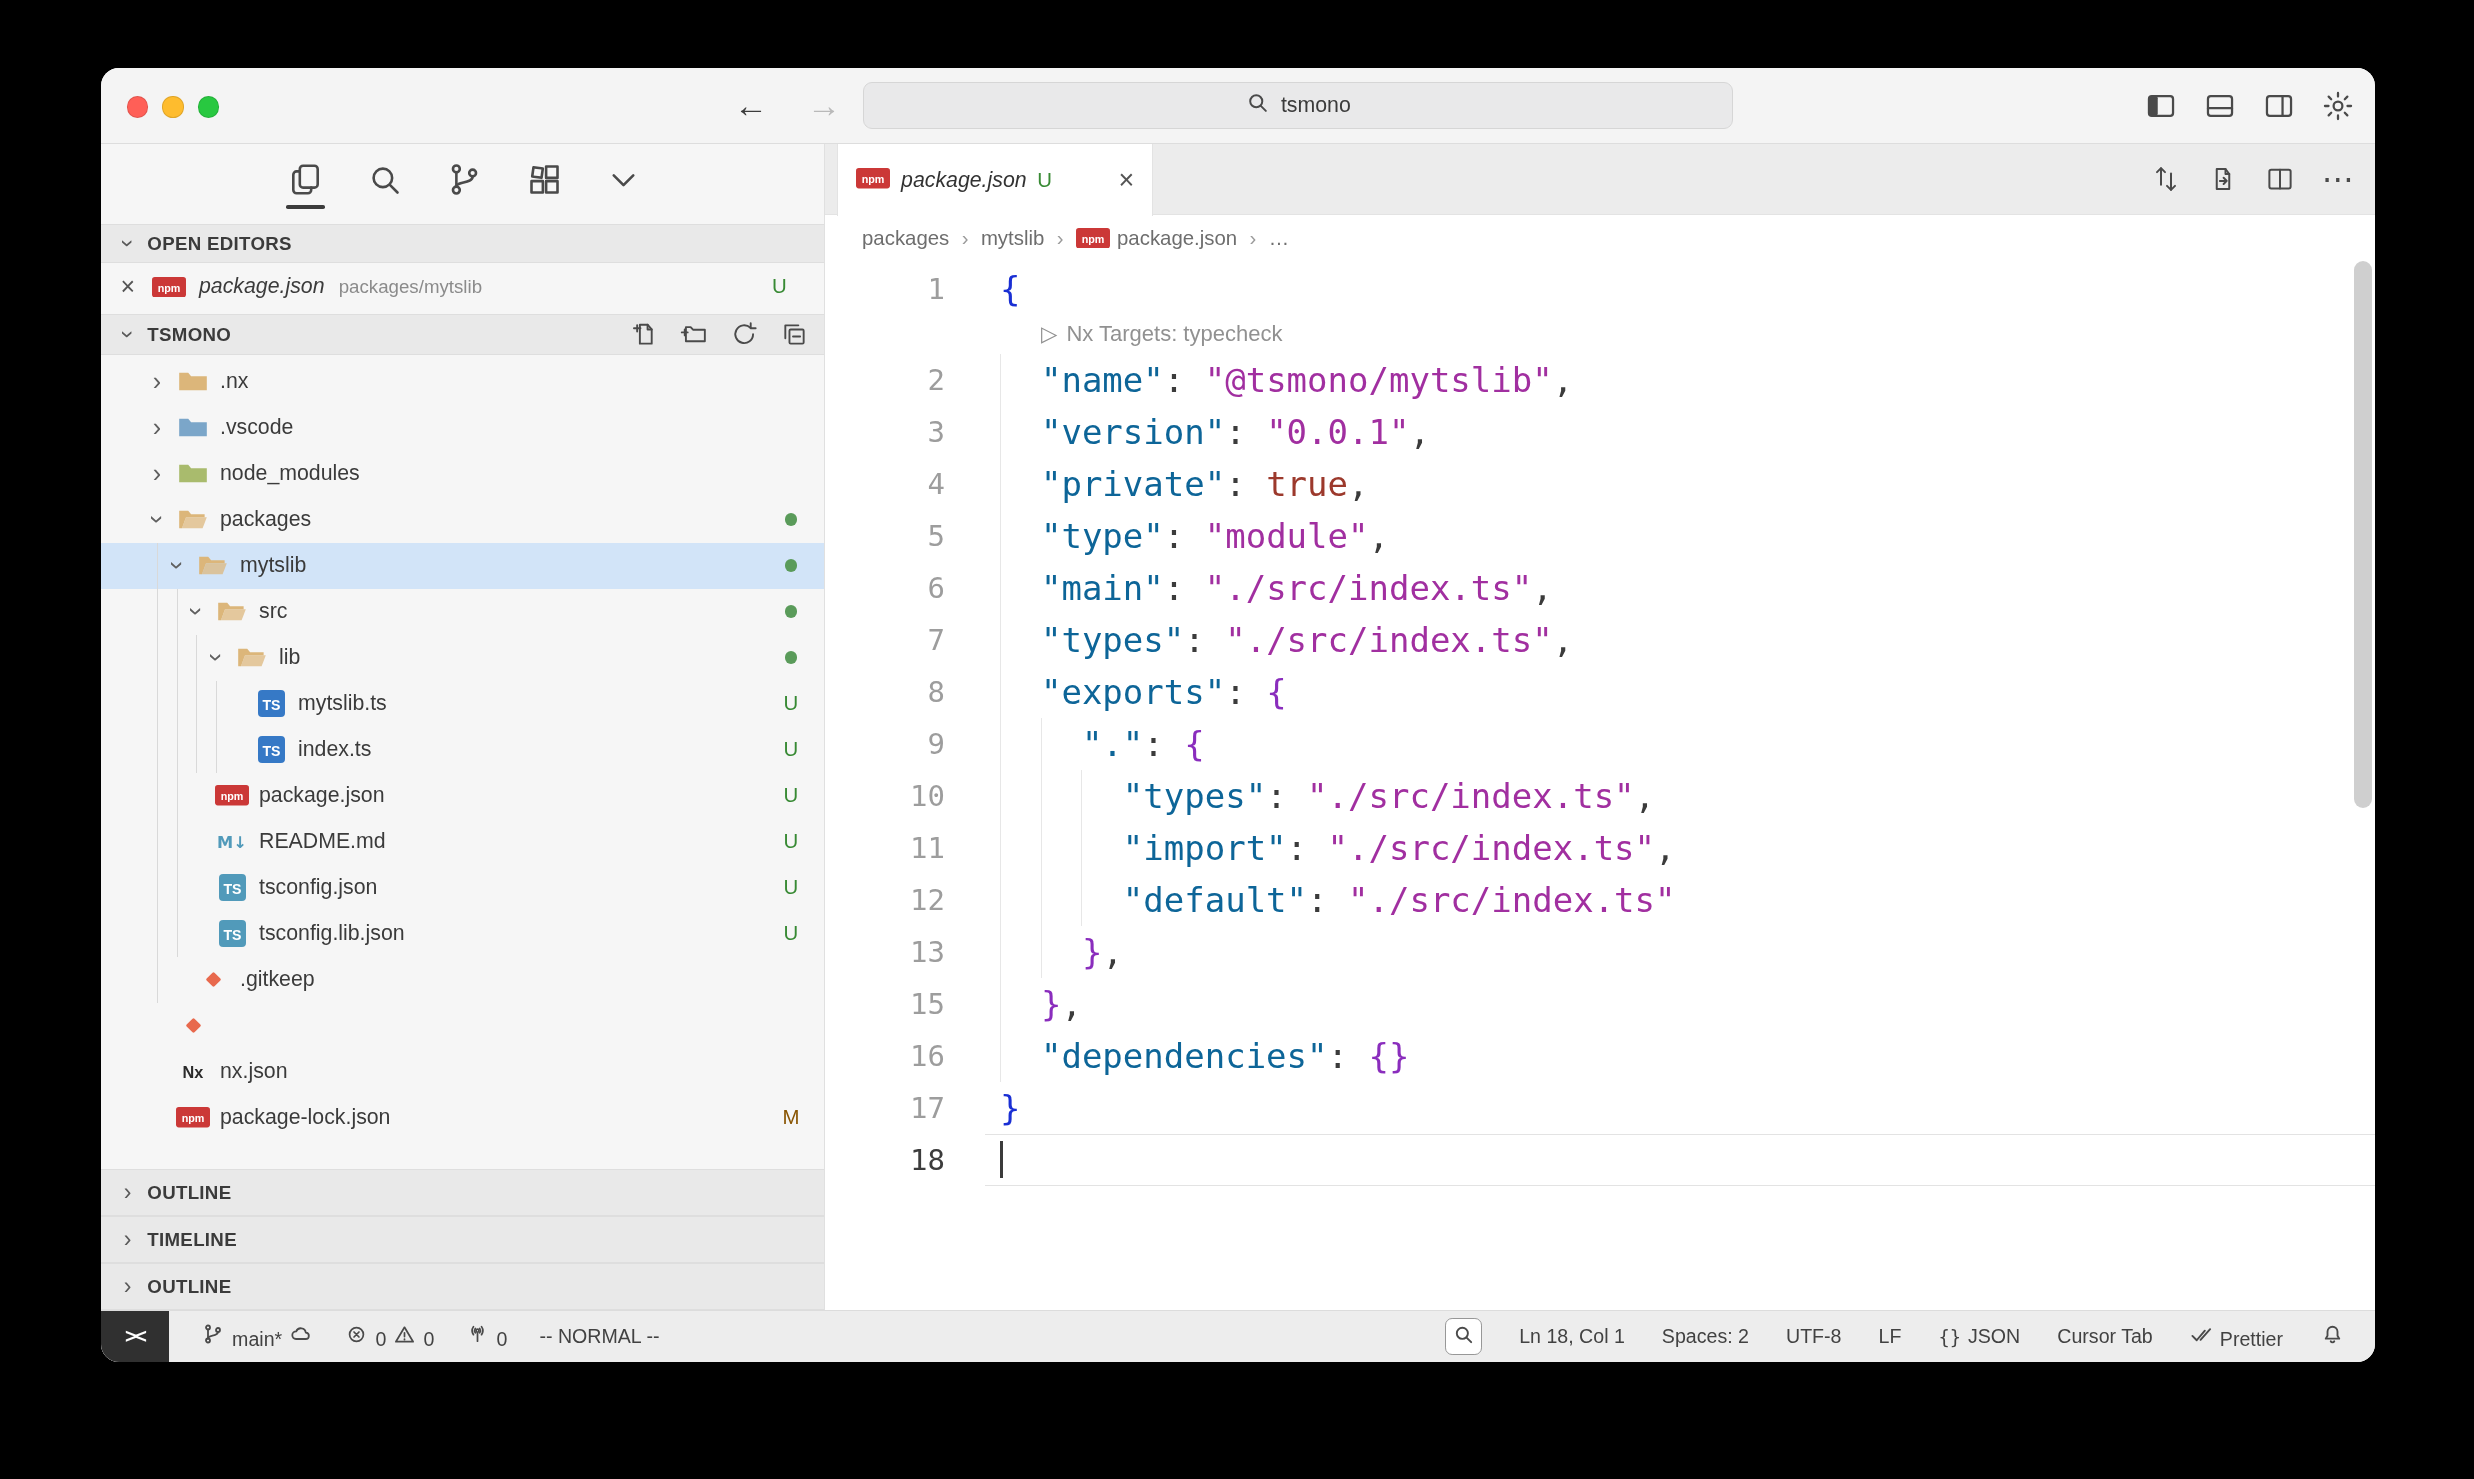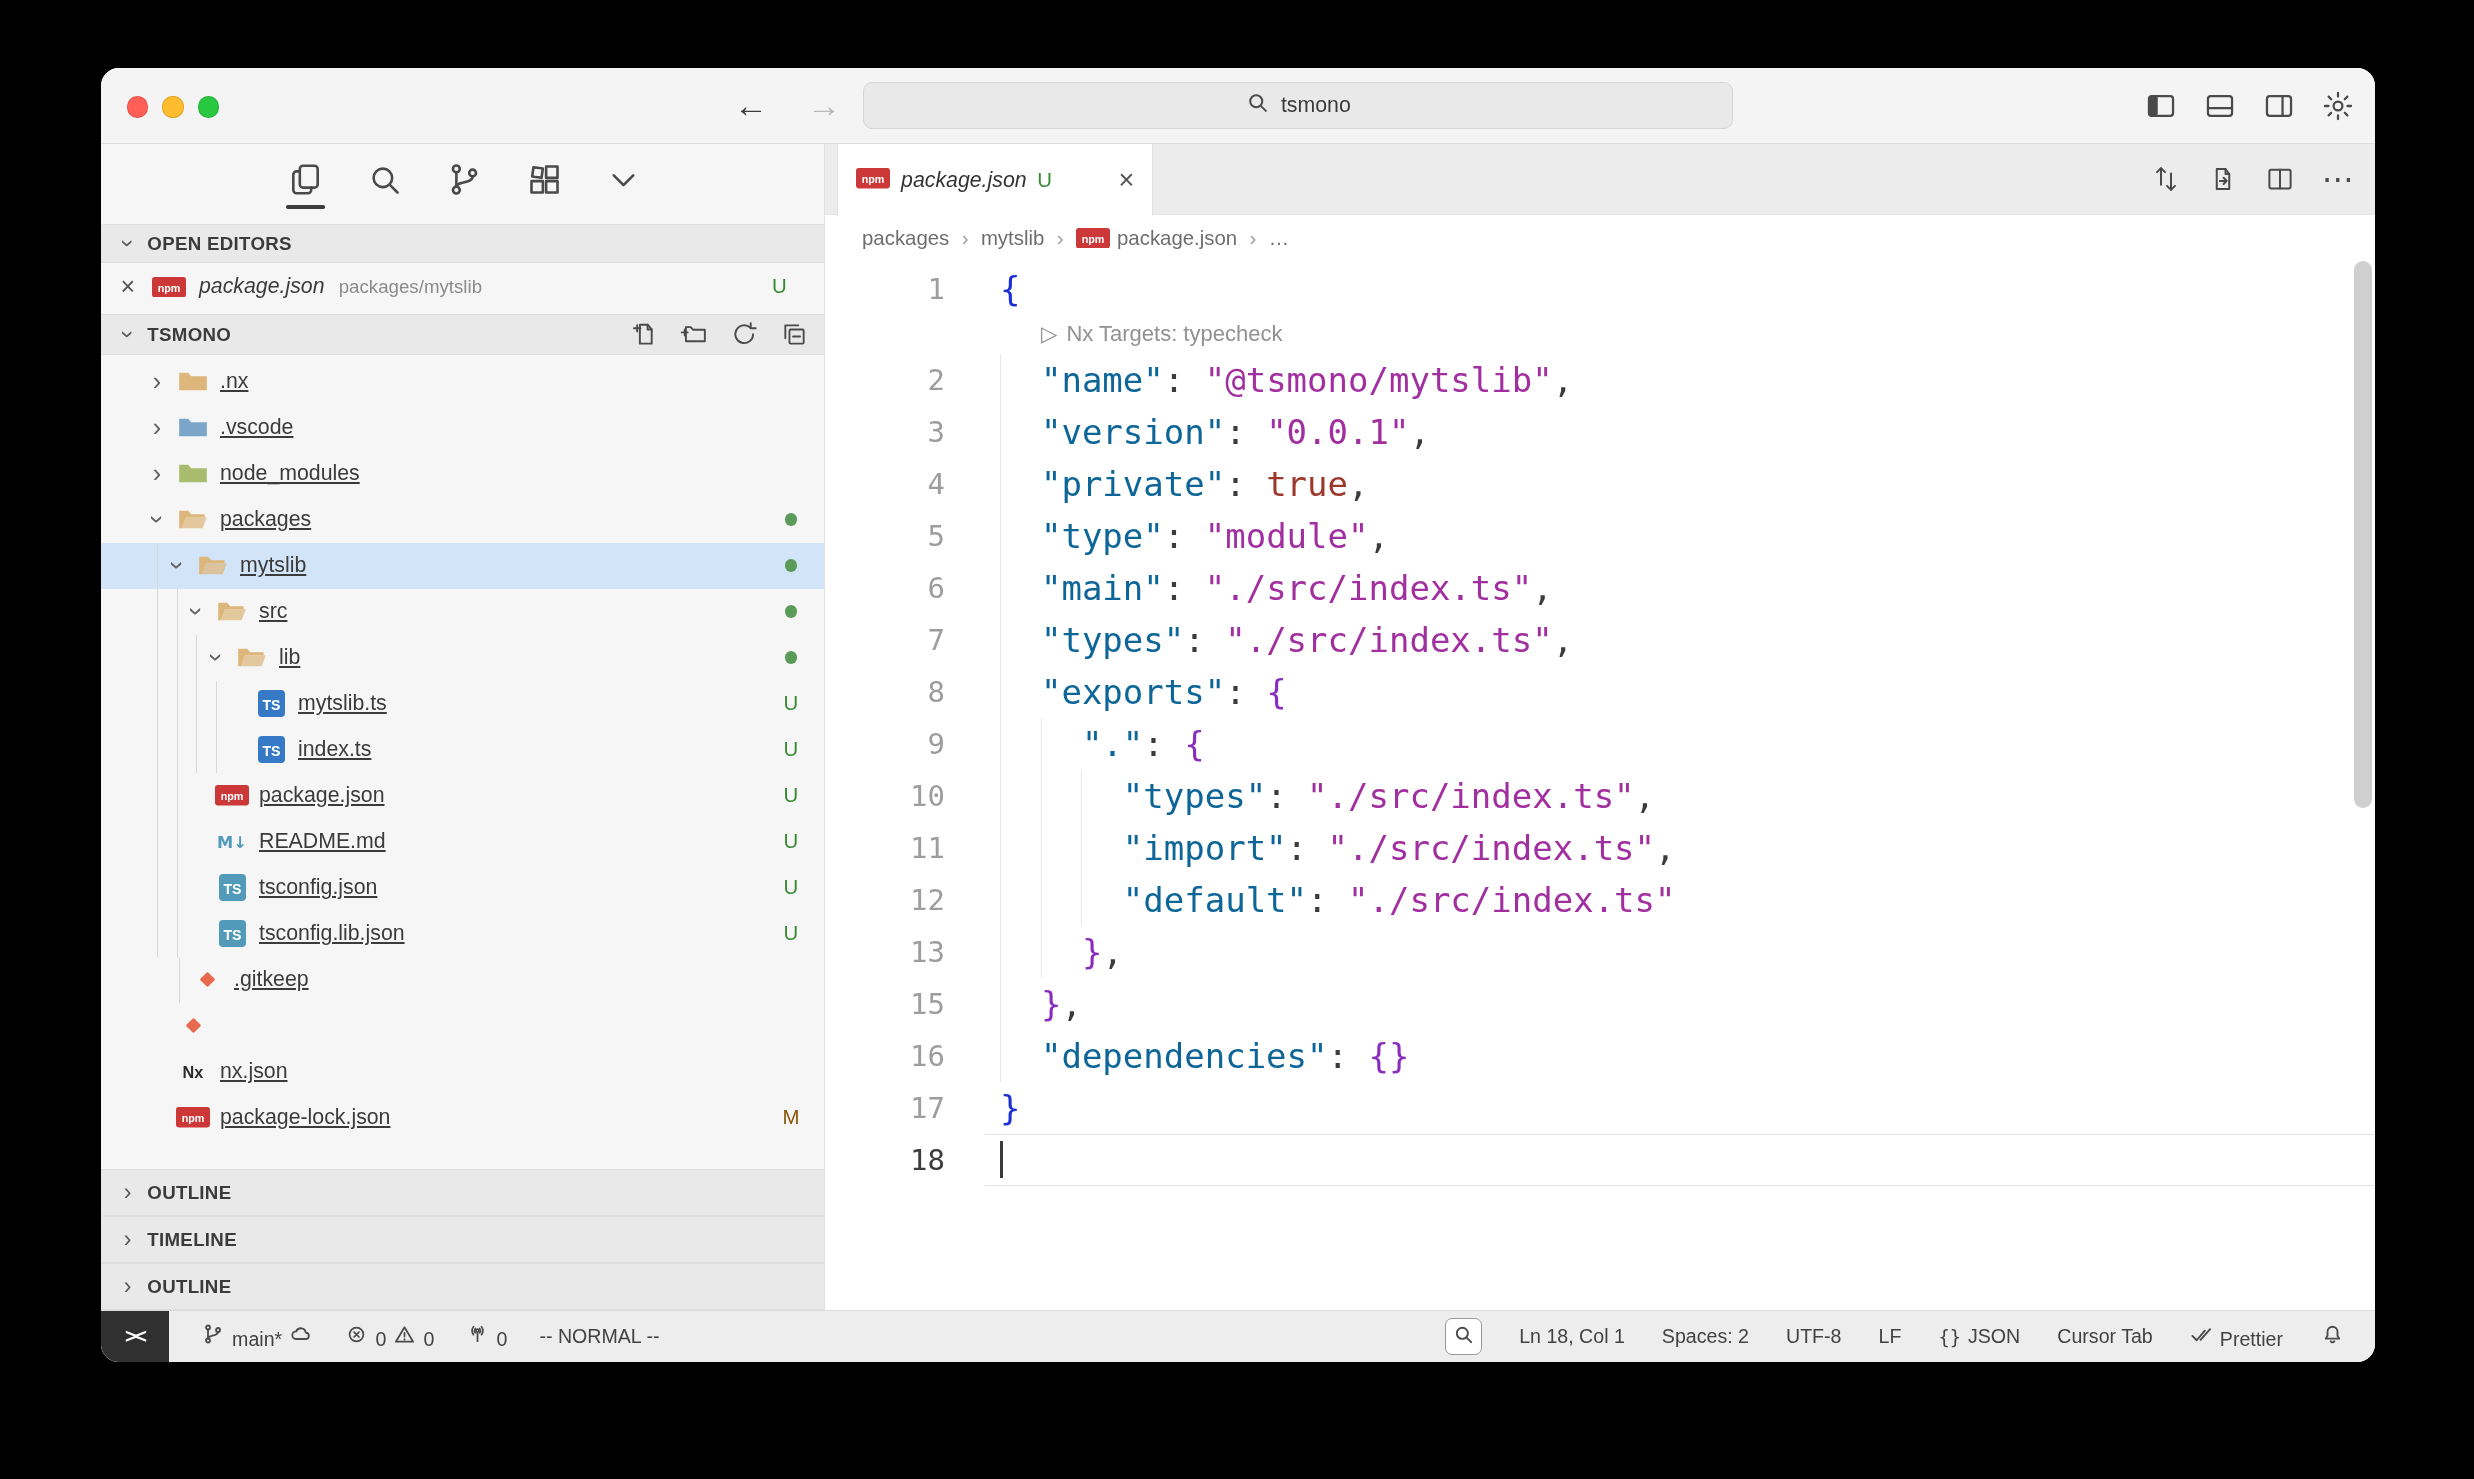--- a/index.html
+++ b/index.html
@@ -39,21 +39,21 @@
   .oe-path{color:#8b8b8b;font-size:18.7px;margin-left:14.2px;flex:1;white-space:nowrap;overflow:hidden;}
   .oe-badge{color:var(--badge-green);margin-right:21.3px;font-size:20.4px;}
   .tree{flex:none;margin-top:3.6px;}
   .tree-row{height:46px;display:flex;align-items:center;position:relative;font-size:21.3px;color:#3b3b3b;}
   .tree-row.selected{background:var(--selection-blue);}
   .guide{position:absolute;top:0;bottom:0;width:0.9px;background:#d9d9d9;}
   .chev{width:36px;flex:none;font-size:25px;color:#5f5f5f;display:flex;justify-content:center;}
   .chev.open{transform:rotate(90deg);}
   .ficon{width:36px;height:32px;flex:none;margin-right:9px;display:flex;align-items:center;justify-content:center;}
   .ficon svg{display:block;}
-  .lbl{flex:1;min-width:0;white-space:nowrap;overflow:hidden;text-decoration:underline;}
+  .lbl{flex:1;min-width:0;white-space:nowrap;overflow:hidden;}
   .badge{flex:none;width:27px;text-align:center;margin-right:19.6px;font-size:20.4px;}
   .badge.u{color:var(--badge-green);} .badge.m{color:var(--badge-orange);}
   .dot{flex:none;width:12.4px;height:12.4px;border-radius:50%;background:var(--dot-green);margin-right:27px;}
   .spacer{flex:1;}
   
   .editor{flex:1;display:flex;flex-direction:column;min-width:0;background:#fff;}
   .tabbar{height:71px;flex:none;background:#ececec;border-bottom:0.9px solid #e3e3e3;display:flex;position:relative;}
   .tab{width:316px;flex:none;margin-left:12.4px;height:72px;margin-bottom:-0.9px;z-index:2;background:#fff;
     border-left:0.9px solid #e3e3e3;border-right:0.9px solid #e3e3e3;display:flex;align-items:center;padding:0 18px;}
   .tab-title{font-size:21.3px;font-style:italic;color:#333;margin-left:10.7px;}
@@ -383,21 +383,21 @@
             <span class="chev"></span>
             <span class="ficon">
               <svg viewBox="0 0 20 20" width="27" height="27" style="font-size:24px">
                 <rect width="20" height="20" rx="3" fill="#519aba"></rect>
                 <text x="10" y="14.6" text-anchor="middle" font-size="10.5" font-weight="bold" fill="#fff" font-family="Liberation Sans, sans-serif">TS</text>
               </svg>
             </span>
             <span class="lbl">tsconfig.lib.json</span>
             <span class="badge u">U</span>
           </div>
-          <div class="tree-row" style="padding-left: 30px; margin-left: 22px;">
+          <div class="tree-row" style="padding-left: 58px;">
             <i class="guide" style="left: 56px;"></i>
             <span class="chev"></span>
             <span class="ficon">
               <svg viewBox="0 0 18 18" width="25" height="25">
                 <rect x="5" y="5" width="8" height="8" rx="1" transform="rotate(45 9 9)" fill="#e8694d"></rect>
               </svg>
             </span>
             <span class="lbl">.gitkeep</span>
           </div>
           <div class="tree-row" style="padding-left: 38px;">

